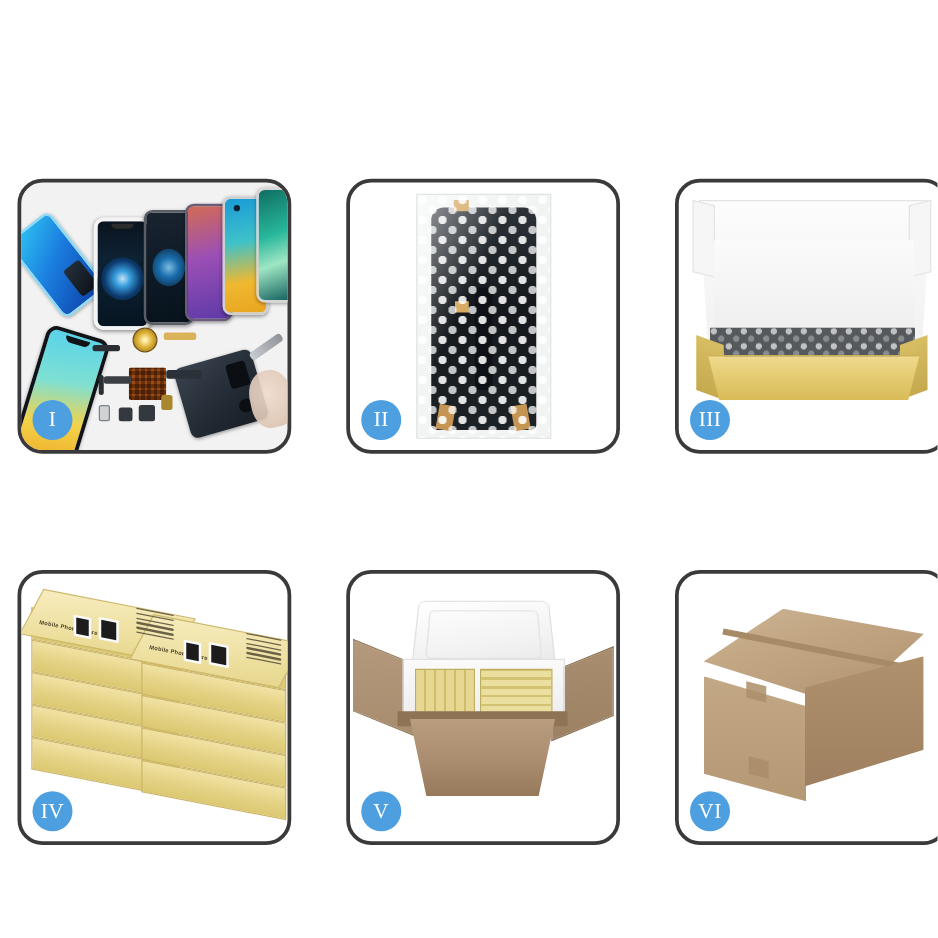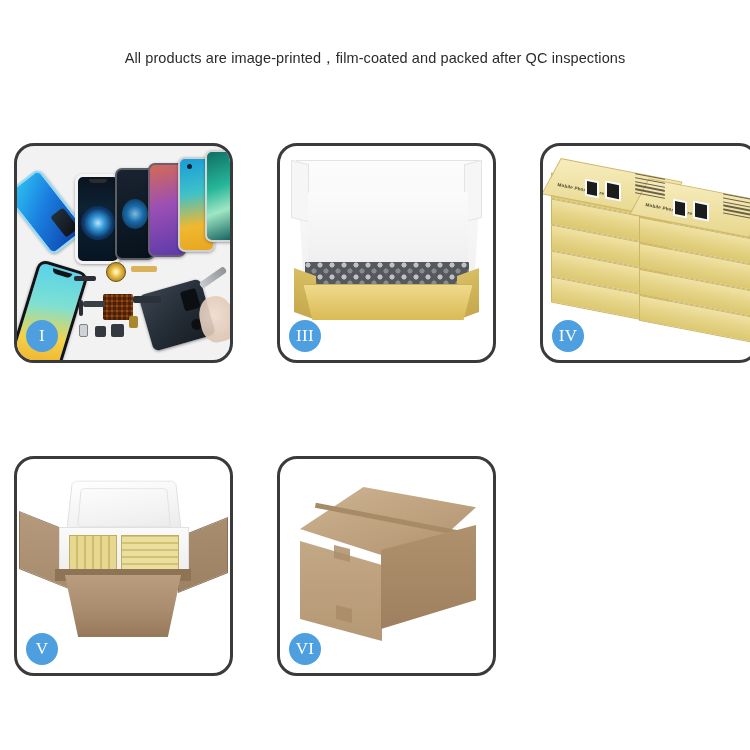--- a/index.html
+++ b/index.html
@@ -392,21 +392,20 @@
     position:absolute; left:56px; top:148px; width:16px; height:14px;
     background:#a98c68; opacity:.85; transform: skewY(14deg);
   }
 </style>
 </head>
 <body>
 
 <div class="page">
 
   <div class="header">
-    <div class="subtitle">All products are image-printed，film-coated and packed after QC inspections</div>
   </div>
 
   <div class="grid">
 
     <div class="panel gray p1">
       <div class="scene">
         <div class="ph ph-a"></div>
         <div class="ph ph-b">
           <div class="notch"></div>
           <div class="burst"></div>
@@ -434,20 +433,36 @@
         <div class="bit s1"></div>
         <div class="bit s2"></div>
         <div class="bit s3"></div>
         <div class="bit s4"></div>
         <div class="tool"></div>
         <div class="hand"></div>
       </div>
       <div class="badge">I</div>
     </div>
 
+    <div class="panel p2">
+      <div class="scene">
+        <div class="bubblebag">
+          <div class="inner">
+            <div class="strip"></div>
+          </div>
+          <div class="tapeT"></div>
+          <div class="tapeM"></div>
+          <div class="tapeL"></div>
+          <div class="tapeR"></div>
+          <div class="bubbles"></div>
+          <div class="bagshine"></div>
+        </div>
+      </div>
+      <div class="badge">II</div>
+    </div>
 
     <div class="panel p3">
       <div class="scene">
         <div class="box3-lid"></div>
         <div class="box3-lidflapL"></div>
         <div class="box3-lidflapR"></div>
         <div class="foam3"></div>
         <div class="bubblefill"></div>
         <div class="box3-sideL"></div>
         <div class="box3-sideR"></div>

